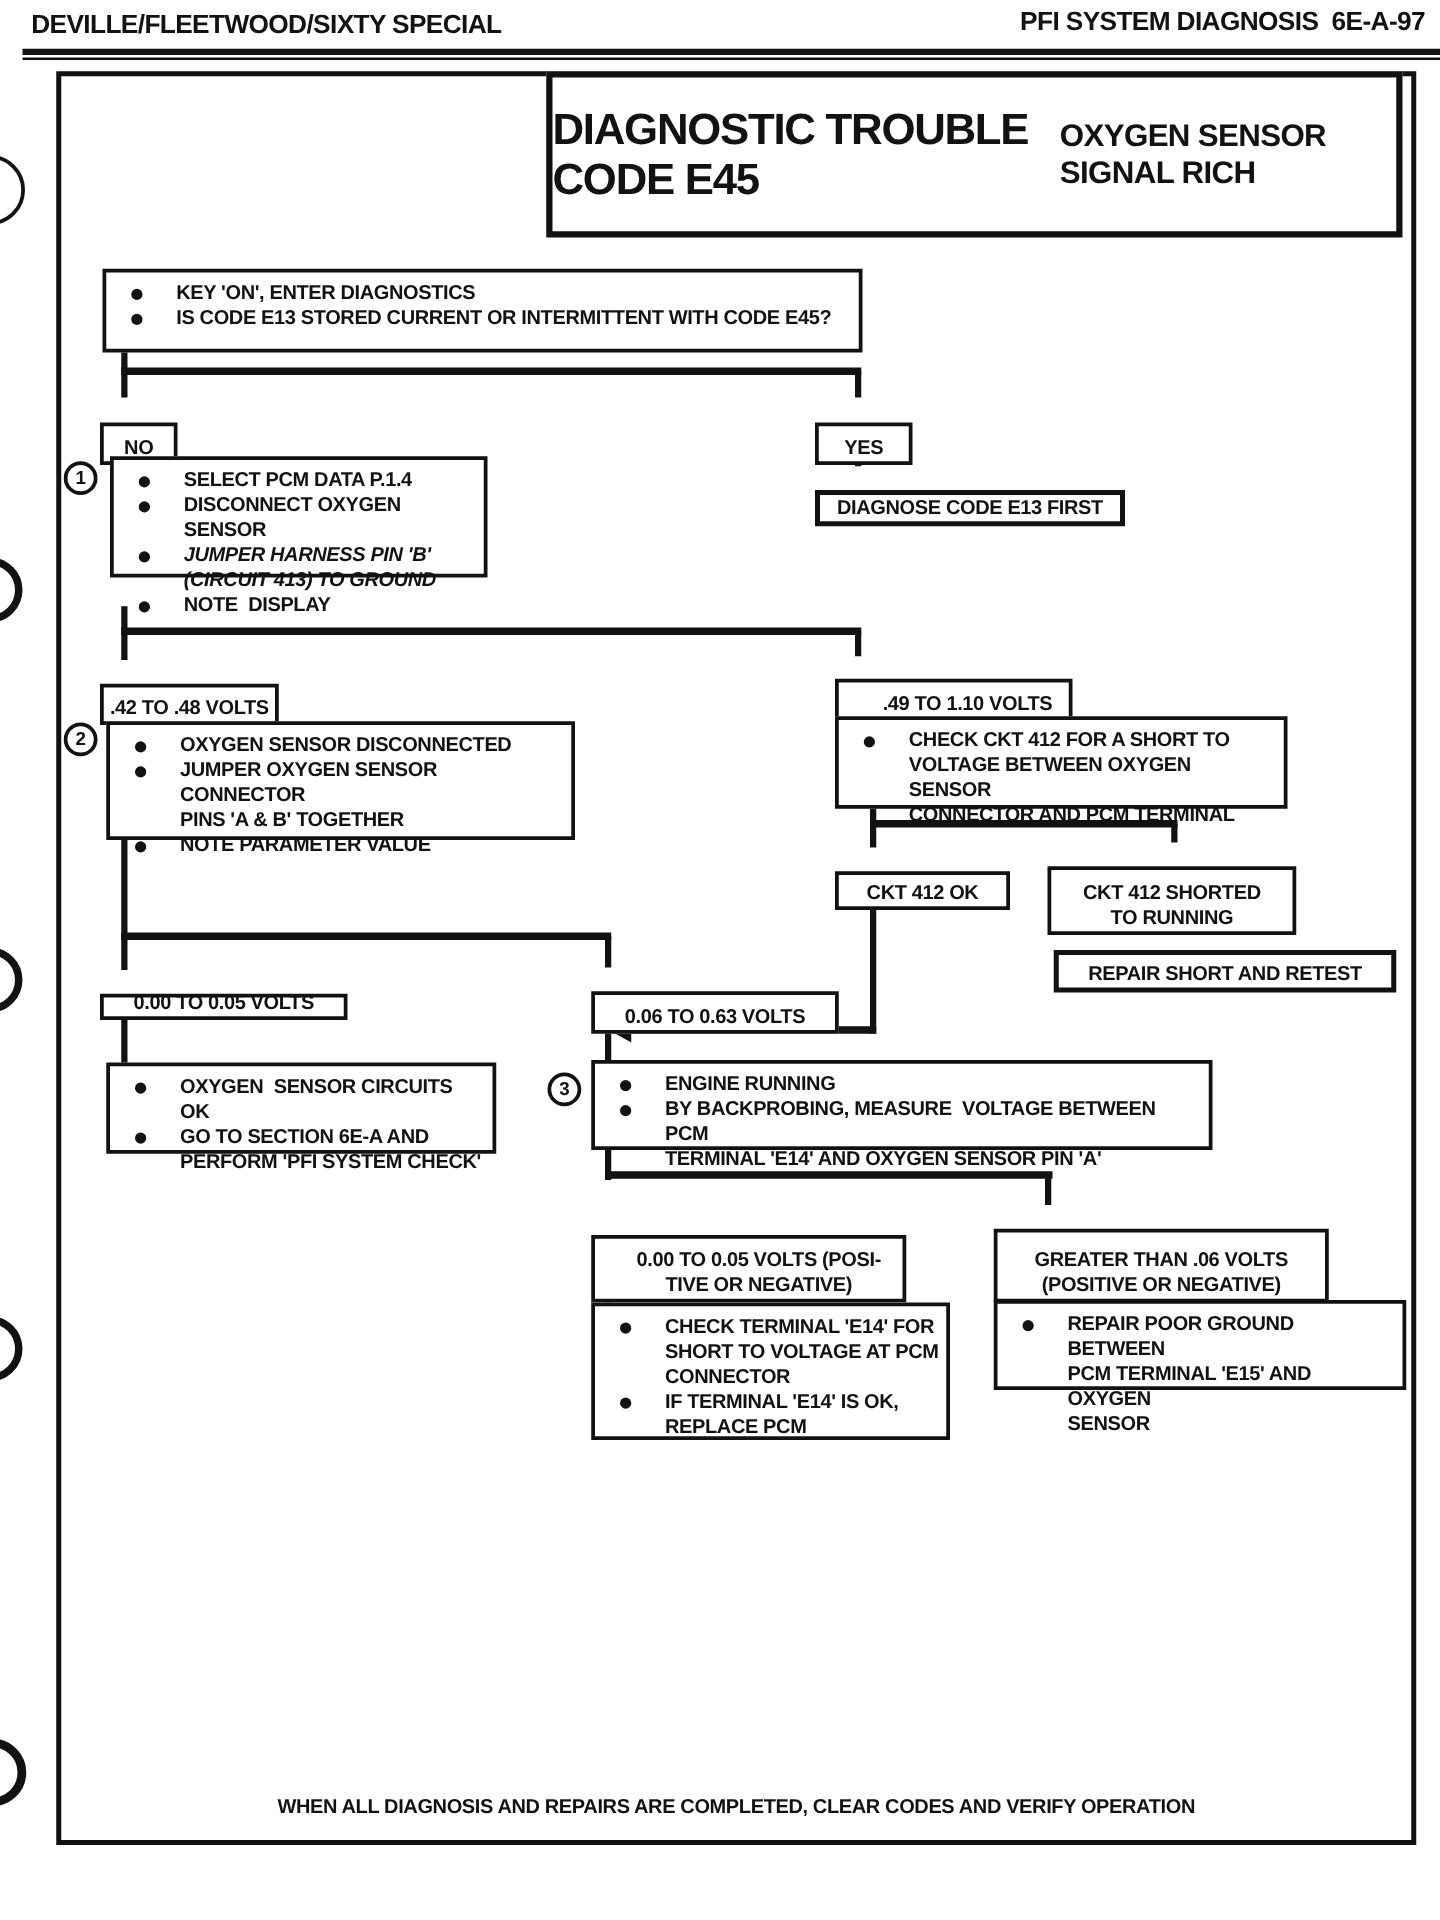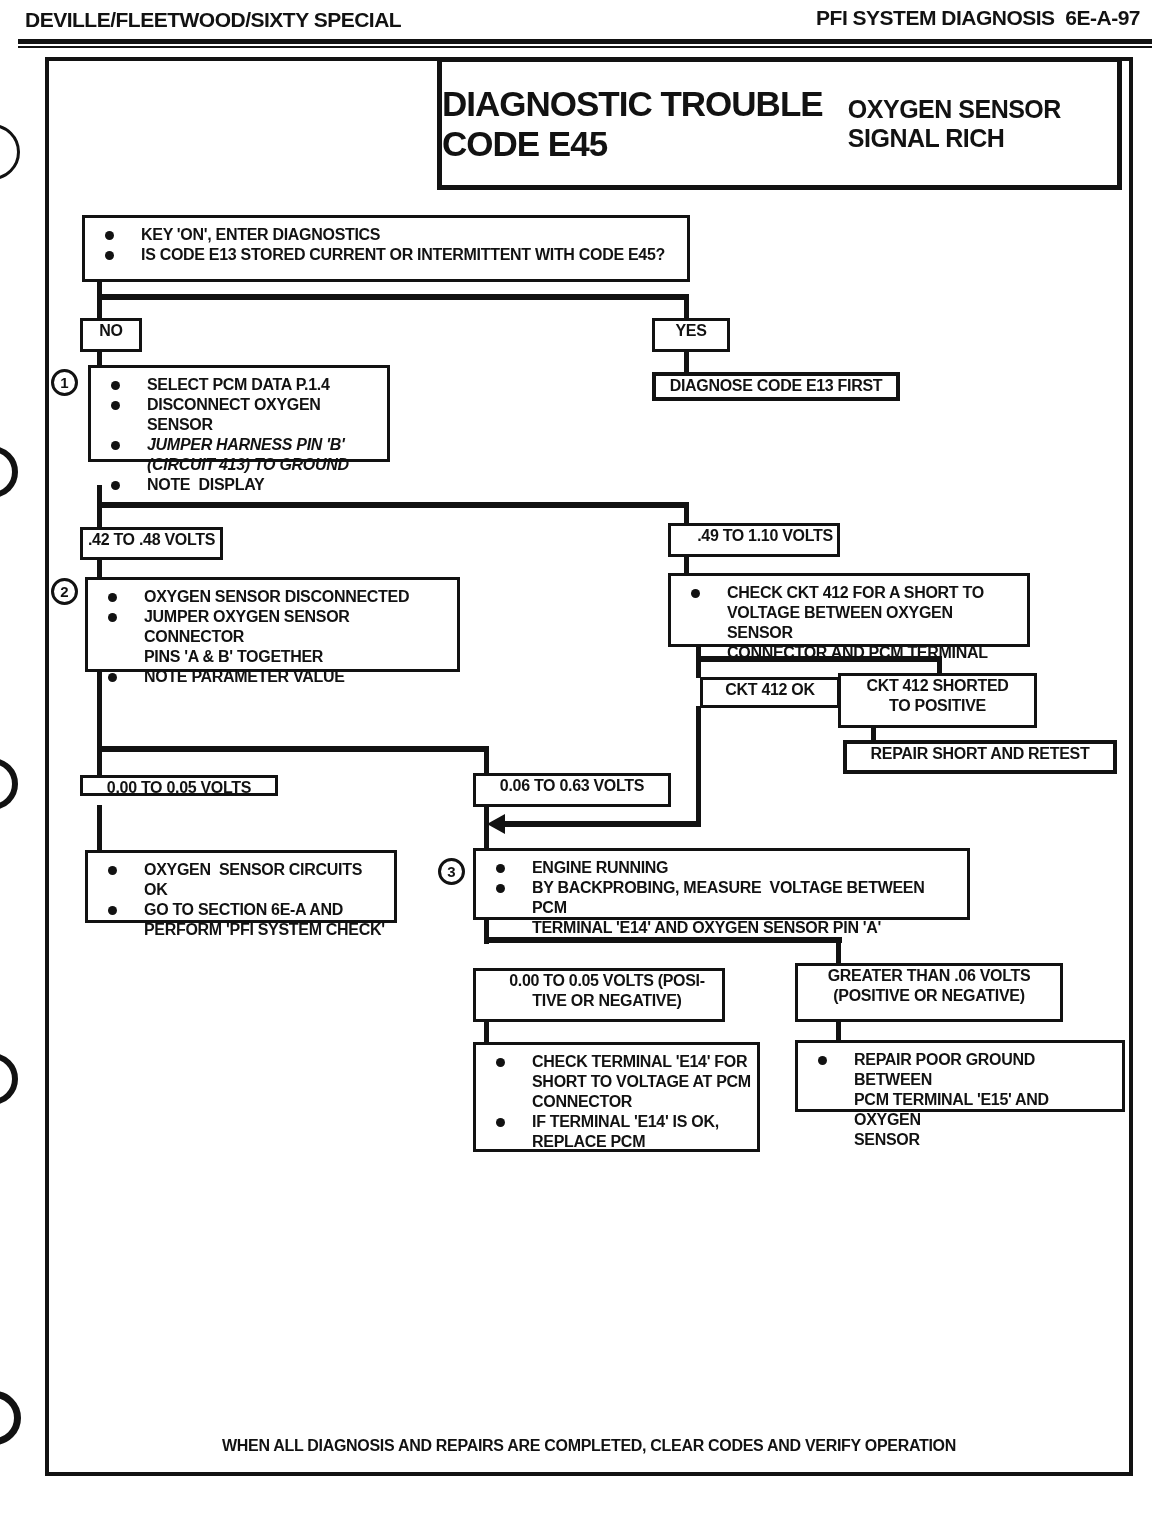--- a/index.html
+++ b/index.html
@@ -15,21 +15,21 @@
              border:5px solid #121212;box-sizing:border-box;display:flex;flex-direction:row;
              align-items:center;justify-content:center;gap:9px;}
   #title-line1{font-weight:bold;font-size:35px;letter-spacing:-1px;}
   #title-line2{font-weight:bold;font-size:25px;letter-spacing:-0.5px;}
   #flow{position:absolute;left:0;top:0;width:100%;height:100%;}
   .conn{position:absolute;background:#121212;}
   .arrowhead{position:absolute;width:0;height:0;border-top:10px solid transparent;
              border-bottom:10px solid transparent;border-right:18px solid #121212;}
   .node{position:absolute;border:3px solid #121212;background:#fff;box-sizing:border-box;
         font-weight:bold;font-size:16px;line-height:20px;letter-spacing:-0.3px;}
-  .node.label{display:flex;align-items:flex-start;justify-content:center;}
+  .node.label{display:flex;align-items:flex-end;justify-content:center;margin-top:20px;}
   .node.label .lbl{width:100%;text-align:center;}
   .node.bullets{padding:7px 6px 6px 14px;}
   .brow{display:flex;margin:0;}
   .dot{width:9px;height:9px;border-radius:50%;background:#121212;margin:6px 0 0 6px;flex:none;}
   .btxt{margin-left:27px;}
   .btxt div{white-space:pre-wrap;}
   .btxt.it{font-style:italic;}
   .stepc{position:absolute;width:27px;height:27px;border:3px solid #121212;border-radius:50%;
          box-sizing:border-box;display:flex;align-items:center;justify-content:center;
          font-weight:bold;font-size:15px;background:#fff;}
@@ -158,44 +158,44 @@
             <div>PINS 'A &amp; B' TOGETHER</div>
           </div>
         </div>
         <div class="brow">
           <span class="dot"></span>
           <div class="btxt">
             <div>NOTE PARAMETER VALUE</div>
           </div>
         </div>
       </div>
-      <div class="node label" style="left: 668px; top: 523px; width: 172px; height: 34px; padding-left: 22px;">
+      <div class="node label" style="left: 668px; top: 523px; width: 190px; height: 34px; padding-left: 22px;">
         <div class="lbl">
           <div>.49 TO 1.10 VOLTS</div>
         </div>
       </div>
       <div class="node bullets" style="left: 668px; top: 573px; width: 362px; height: 74px;">
         <div class="brow">
           <span class="dot"></span>
           <div class="btxt">
             <div>CHECK CKT 412 FOR A SHORT TO</div>
             <div>VOLTAGE BETWEEN OXYGEN SENSOR</div>
             <div>CONNECTOR AND PCM TERMINAL</div>
           </div>
         </div>
       </div>
-      <div class="node label" style="left: 700px; top: 677px; width: 140px; height: 31px;">
+      <div class="node label" style="left: 668px; top: 677px; width: 140px; height: 31px;">
         <div class="lbl">
           <div>CKT 412 OK</div>
         </div>
       </div>
       <div class="node label" style="left: 838px; top: 673px; width: 199px; height: 55px;">
         <div class="lbl">
           <div>CKT 412 SHORTED</div>
-          <div>TO POSITIVE</div>
+          <div>TO RUNNING</div>
         </div>
       </div>
       <div class="node label" style="left: 843px; top: 740px; width: 274px; height: 34px; border-width: 4px;">
         <div class="lbl">
           <div>REPAIR SHORT AND RETEST</div>
         </div>
       </div>
       <div class="node label" style="left: 80px; top: 775px; width: 198px; height: 21px;">
         <div class="lbl">
           <div>0.00 TO 0.05 VOLTS</div>

